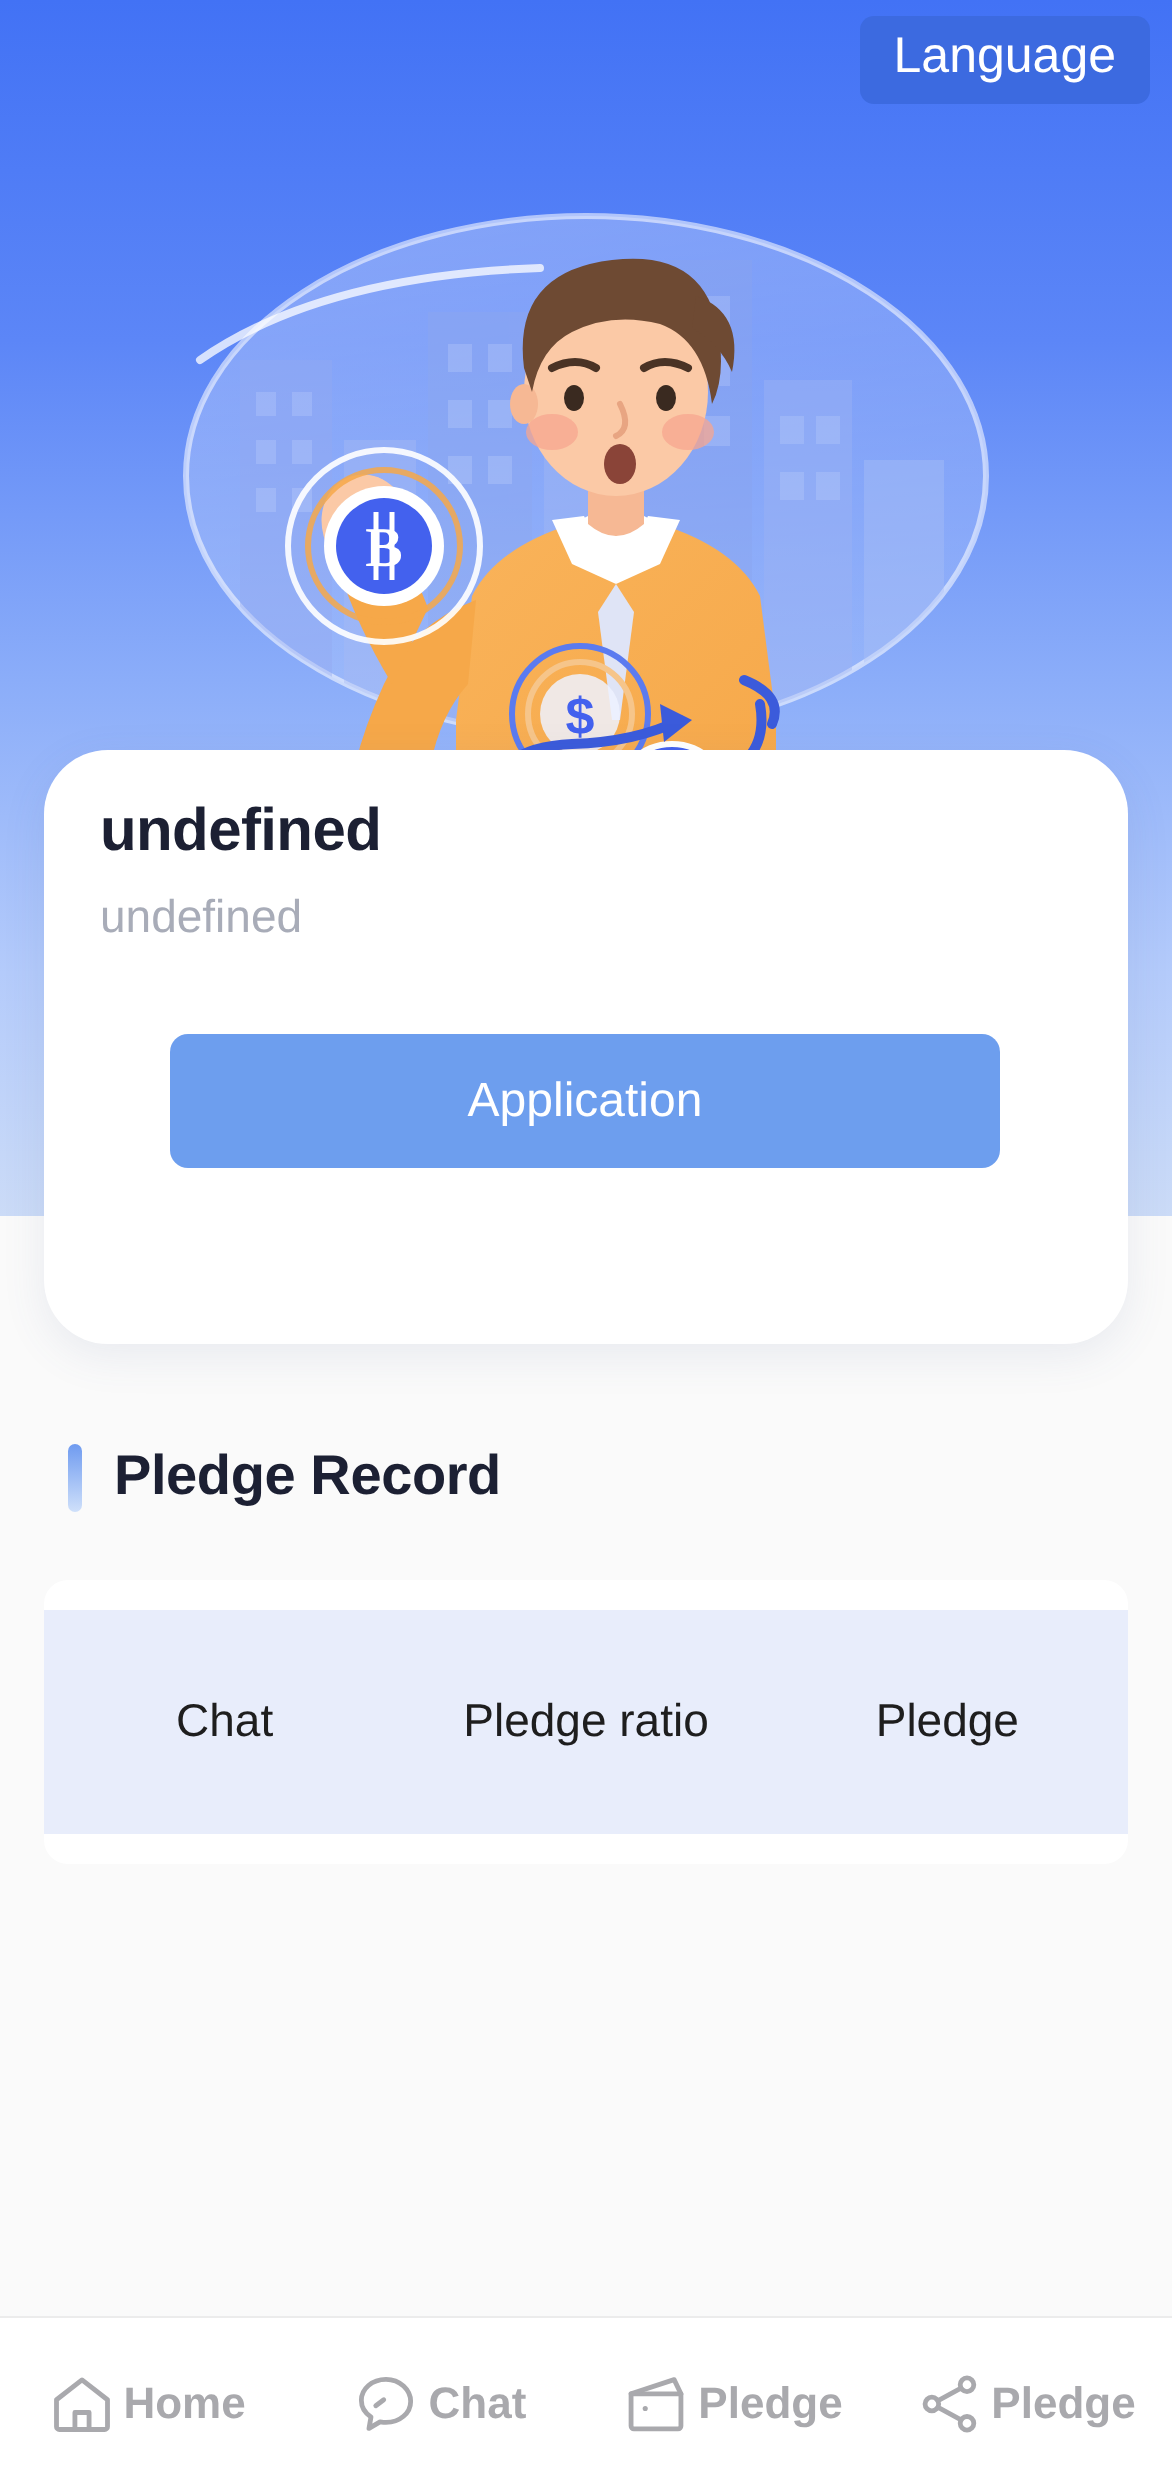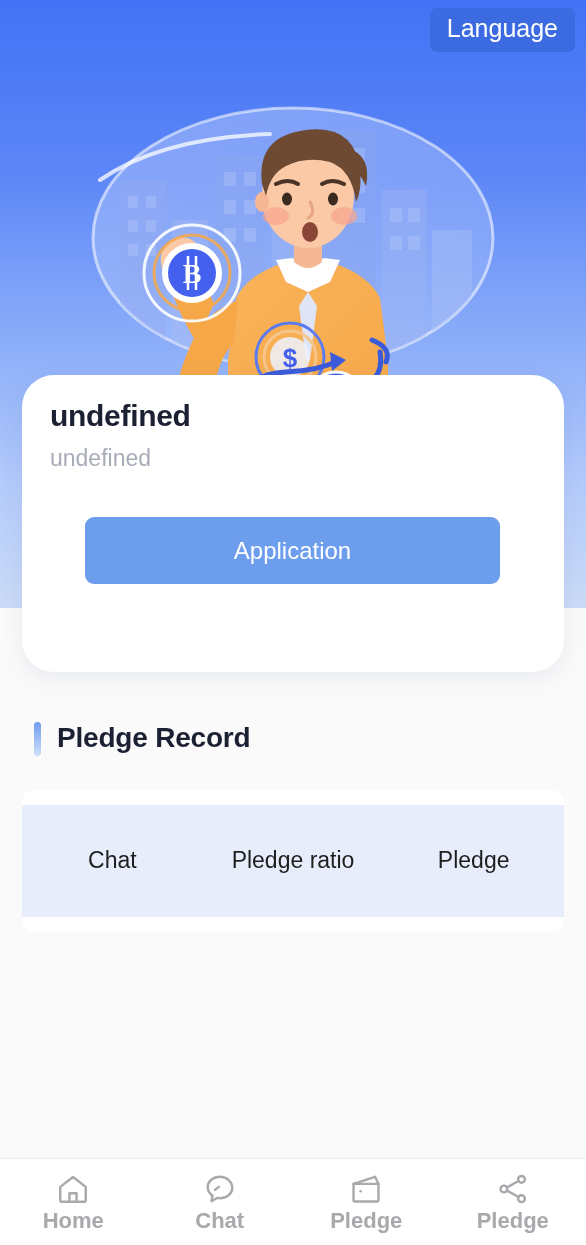--- a/index.html
+++ b/index.html
@@ -153,21 +153,21 @@
     width: 586px;
     height: 87px;
     background: #ffffff;
     border-top: 1px solid #ececec;
     display: flex;
     align-items: center;
   }
   .tab {
     flex: 1;
     display: flex;
-    flex-direction: column;
+    flex-direction: row;
     align-items: center;
     justify-content: center;
     gap: 4px;
     cursor: pointer;
   }
   .tab-icon { width: 34px; height: 34px; display: block; }
   .tab-label {
     font-size: 22px;
     font-weight: bold;
     color: #a9a9ad;

